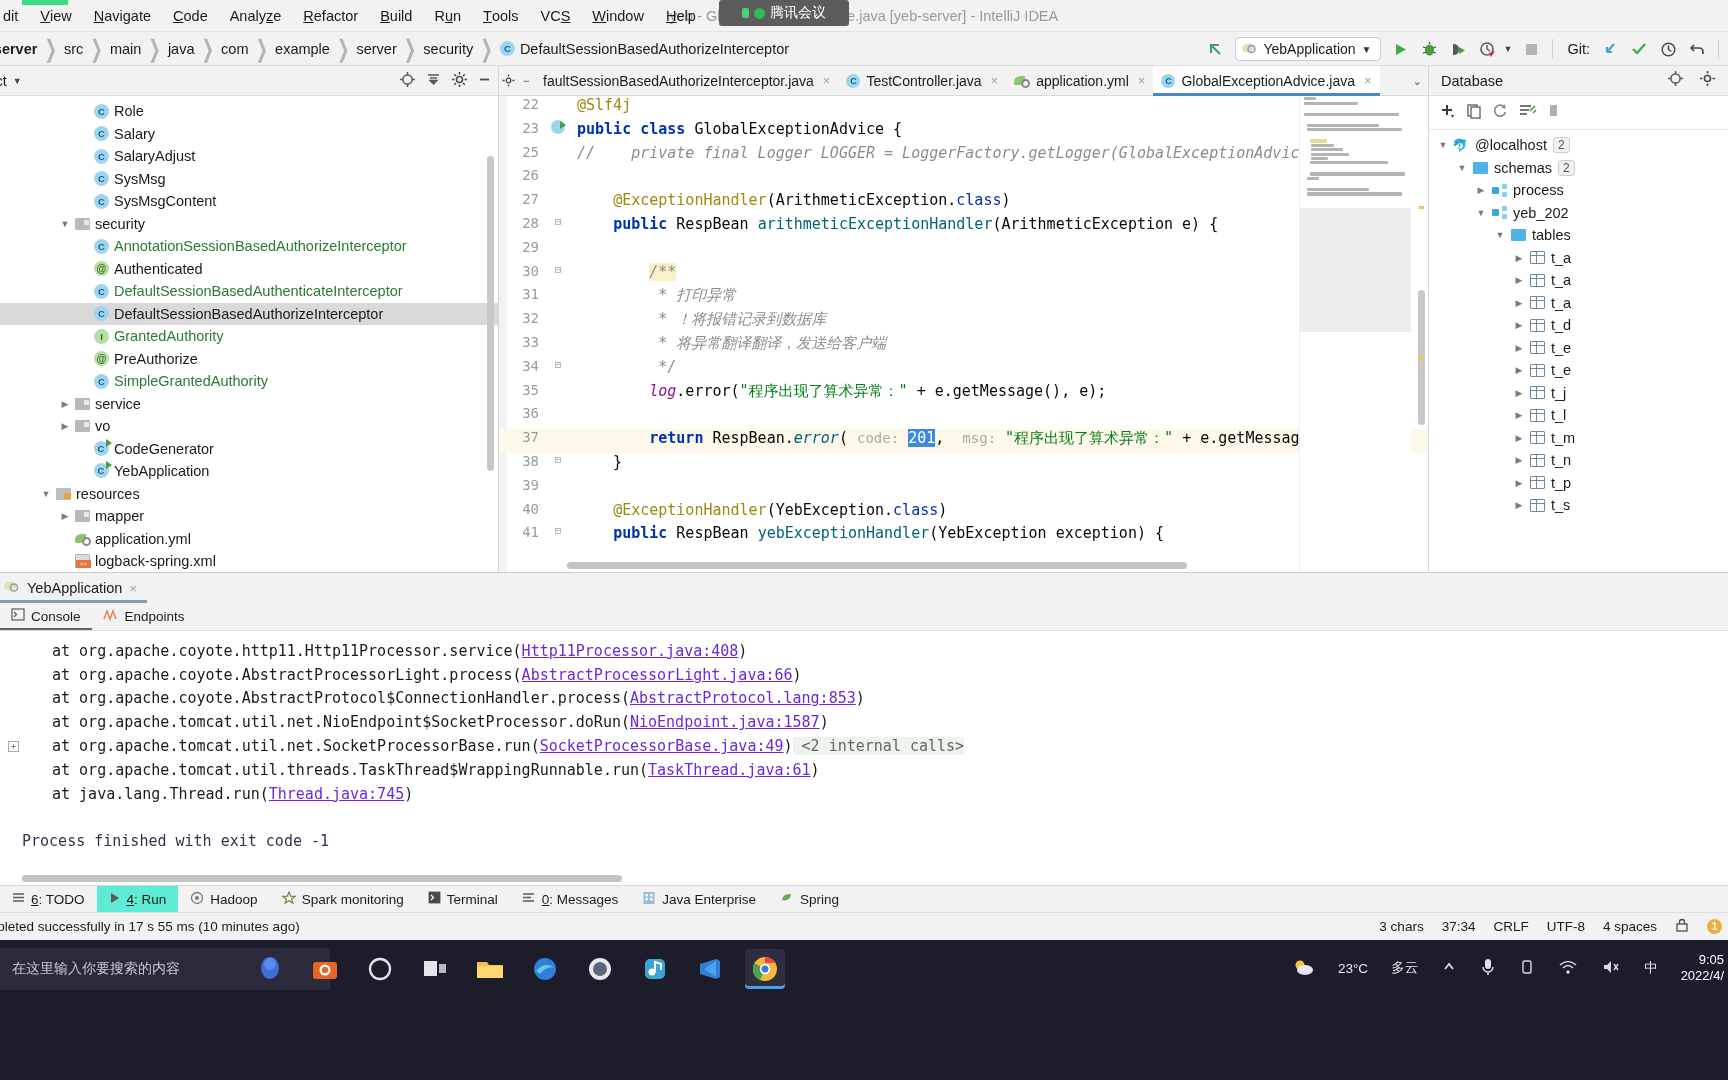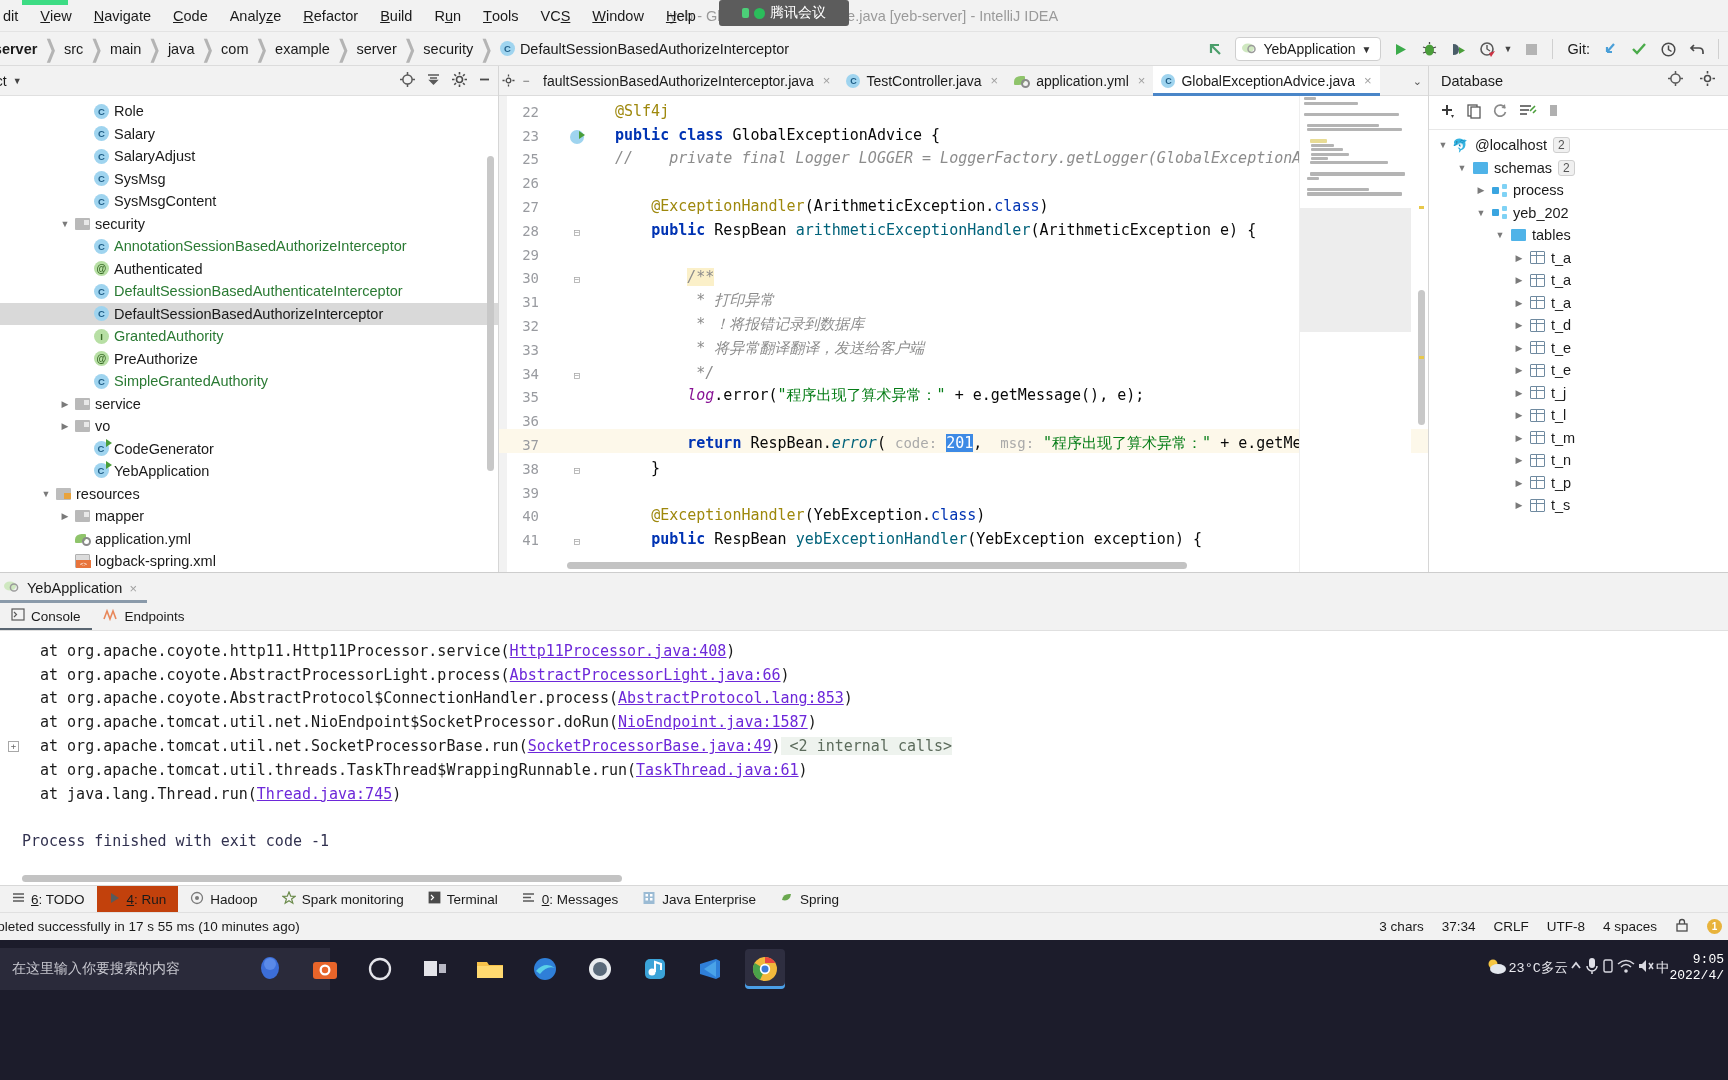--- a/index.html
+++ b/index.html
@@ -123,22 +123,22 @@
   .etab.active { background:#fff; }
   .etab.active:after { content:''; position:absolute; left:0; bottom:0; width:100%; height:3px; background:#4a86c8; }
   .etab .x { color:#a0a0a0; font-size:13px; margin-left:3px; }
   .etab .ic-c { width:14px;height:14px;border-radius:50%;background:#9fd4ef;color:#1d5c85;font-size:9px;
     display:flex;align-items:center;justify-content:center;font-weight:bold; }
   .tabs-more { position:absolute; right:6px; top:0; height:30px; display:flex; align-items:center; color:#555; }
 
   .code-wrap { position:relative; height:476px; overflow:hidden; background:#fff; }
   .gutter-left { position:absolute; left:0; top:0; width:8px; height:100%; background:#f2f2f2; }
   .code-line {
-    position:relative; height:23.8px; display:flex; align-items:flex-end; font-family:"DejaVu Sans Mono", monospace;
-    font-size:15px; white-space:pre;gap:19px;
+    position:relative; height:23.8px; display:flex; align-items:flex-start; font-family:"DejaVu Sans Mono", monospace;
+    font-size:15px; white-space:pre;
   }
   .code-line.hl { background:#fdf8ea; }
   .lnum {
     width:48px; flex:0 0 48px; text-align:right; padding-right:8px; color:#999ba0; font-size:14px;
     font-family:"DejaVu Sans Mono", monospace;
   }
   .lmark { width:22px; flex:0 0 22px; display:flex; align-items:center; justify-content:center; }
   .fold { color:#a8a8a8; font-size:11px; }
   .ctext { padding-left:8px; color:#080808; }
   .k { color:#0033b3; font-weight:bold; }
@@ -198,57 +198,57 @@
   .run-tab.active:after { content:''; position:absolute; left:0; bottom:0; width:100%; height:3px; background:#8a9aaa; }
   .run-tab .x { color:#a0a0a0; font-size:13px; }
   .subtabbar { height:28px; background:#f2f2f2; border-bottom:1px solid #e0e0e0; display:flex; align-items:flex-end; }
   .sub-tab { height:28px; display:flex; align-items:center; gap:6px; padding:0 11px; font-size:13.5px; color:#1a1a1a;
     position:relative; }
   .sub-tab.active:after { content:''; position:absolute; left:0; bottom:0; width:100%; height:2px; background:#5a6672; }
   .console {
     position:relative; height:255px; padding:8px 0 0 0; overflow:hidden;
     font-family:"DejaVu Sans Mono", monospace; font-size:15px; color:#1a1a1a;
   }
-  .cline { height:23.8px; white-space:pre; padding-left:40px; display:flex; align-items:center; }
+  .cline { height:23.8px; white-space:pre; padding-left:52px; display:flex; align-items:center; }
   .lnk { color:#6d28d9; text-decoration:underline; }
   .dimnote { color:#5c6b5c; background:#eef3ee; }
   .exitline { color:#31314f; padding-left:22px; }
   .fold-sq { position:absolute; left:8px; width:11px; height:11px; border:1px solid #a8a8a8; background:#fff;
     display:flex; align-items:center; justify-content:center; font-size:9px; color:#6a6a6a; line-height:1; }
   .c-hscroll { position:absolute; left:22px; bottom:4px; width:600px; height:7px; background:#c3c3c3; border-radius:4px; }
 
   
   .toolbar-bottom {
     position:absolute; left:0; top:885px; width:1728px; height:27px; background:#f2f2f2;
     border-top:1px solid #d8d8d8; display:flex; align-items:center;
   }
   .tw-btn { height:27px; display:flex; align-items:center; gap:6px; padding:0 12px; font-size:13.5px; color:#1a1a1a; }
-  .tw-btn.active { background:#c2410c;justify-content:flex-end; }
+  .tw-btn.active { background:#5eead4;justify-content:flex-end; }
 
   
   .statusbar {
     position:absolute; left:0; top:912px; width:1728px; height:28px; background:#f2f2f2;
     border-top:1px solid #e0e0e0; display:flex; align-items:center; font-size:13.5px; color:#1a1a1a;
   }
   .sb-left { margin-left:-14px; }
   .sb-right { position:absolute; right:6px; display:flex; align-items:center; gap:18px; }
   .sb-warn { width:15px;height:15px;border-radius:50%;background:#e8b33c;color:#fff;font-size:10px;
     display:flex;align-items:center;justify-content:center;font-weight:bold; }
 
   
   .taskbar { position:absolute; left:0; top:940px; width:1728px; height:140px; background:#1c1c2b; }
   .tb-search {
     position:absolute; left:0; top:8px; width:330px; height:42px; background:#2a2a3a;
     display:flex; align-items:center; color:#c8c8d0; font-size:14px; padding-left:12px;
   }
   .tb-icons { position:absolute; left:250px; top:6px; height:46px; display:flex; align-items:center; gap:15px; }
   .tbi { width:40px; height:40px; display:flex; align-items:center; justify-content:center; border-radius:4px; }
   .tbi.chrome-active { box-shadow: inset 0 -3px 0 #4a9fe8; background:#2e2e40; }
-  .tray { position:absolute; right:4px; top:2px; height:52px; display:flex; align-items:center; gap:0;
-    color:#e8e8ee; font-size:13.5px;font-family:Liberation Mono, monospace; }
+  .tray { position:absolute; right:4px; top:2px; height:52px; display:flex; align-items:center; gap:23px;
+    color:#e8e8ee; font-size:13.5px; }
   .clock { display:flex; flex-direction:column; align-items:flex-end; line-height:1.25; font-size:13px; color:#fff; }
 </style>
 </head>
 <body>
 
 <div id="app">
 
   <div class="menubar">
     <div class="green-tab"></div>
     <div class="win-title">yeb - GlobalExceptionAdvice.java [yeb-server] - IntelliJ IDEA</div>

